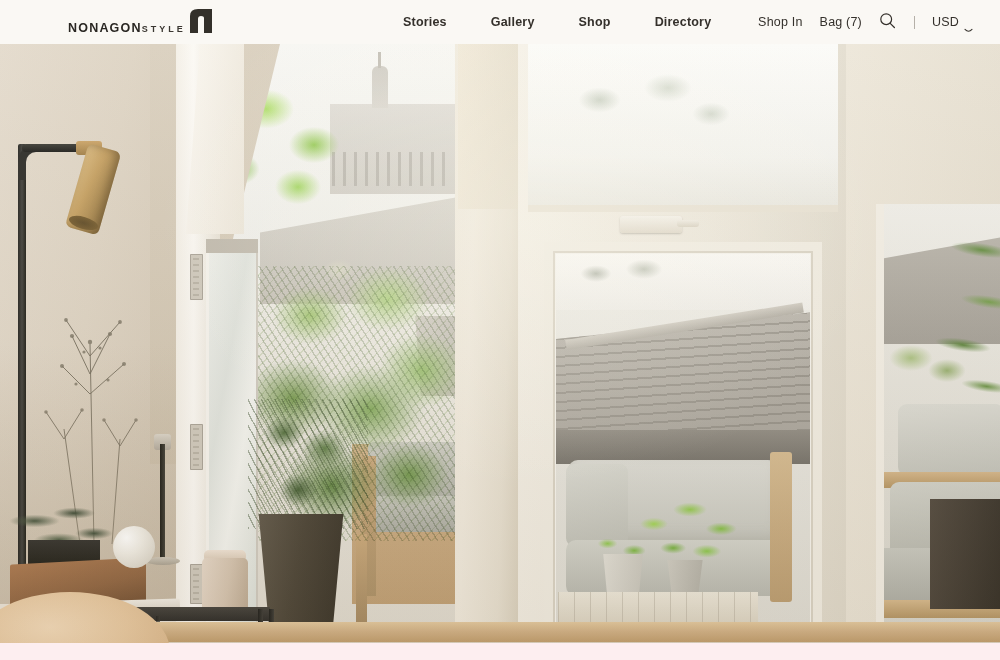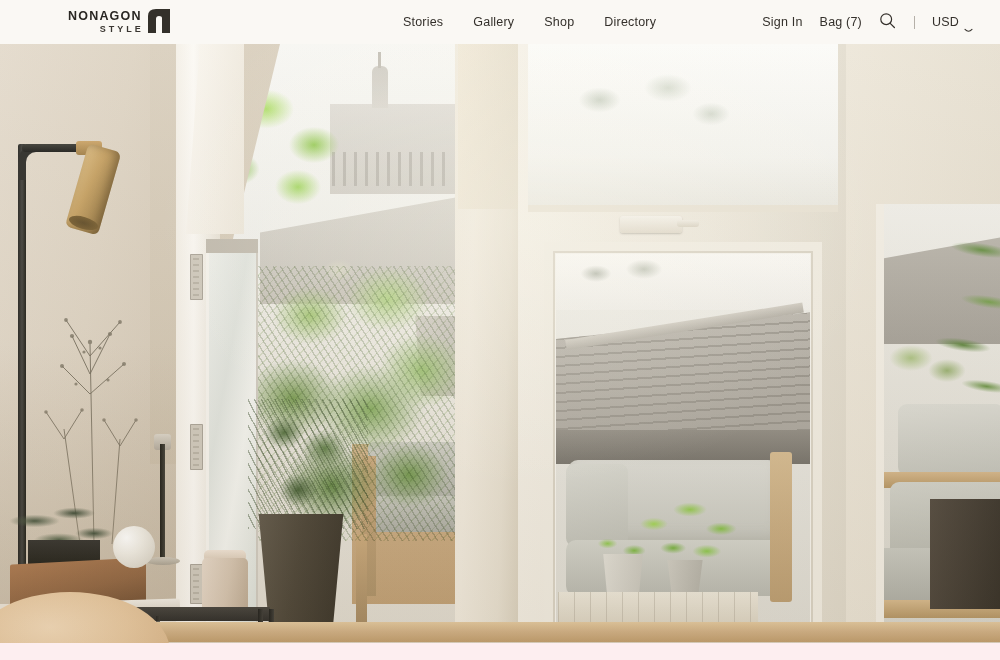--- a/index.html
+++ b/index.html
@@ -17,37 +17,37 @@
     width: 1000px; height: 44px;
     background: #faf8f4;
     z-index: 50;
     display: flex; align-items: center;
   }
   .brand {
     position: absolute; left: 68px; top: 8px;
     display: flex; align-items: flex-end; gap: 4px;
     text-decoration: none; cursor: pointer;
   }
-  .brand-words { display: flex; flex-direction: column; align-items: flex-end; line-height: 1; }
+  .brand-words { display: flex; flex-direction: row; align-items: flex-end; line-height: 1; }
   .brand-top {
     font-size: 12.5px; font-weight: bold; letter-spacing: 1.2px;
     color: #2a2723; font-family: "Liberation Sans", sans-serif;
   }
   .brand-sub {
     font-size: 9px; font-weight: bold; letter-spacing: 3px;
     color: #3a3631; margin-top: 3px; margin-right: -2px;
   }
   .brand-mark {
     width: 26px; height: 26px; position: relative; margin-bottom: 0px;
   }
   .brand-mark svg { display: block; }
 
   .nav {
     position: absolute; left: 403px; top: 0; height: 44px;
-    display: flex; align-items: center; gap: 30px;
+    display: flex; align-items: center; gap: 44px; font-weight: bold;
   }
   .nav a {
     font-size: 12.5px; color: #34302b; text-decoration: none;
     letter-spacing: 0.2px; cursor: pointer;
   }
 
   .utils {
     position: absolute; right: 28px; top: 0; height: 44px;
     display: flex; align-items: center; gap: 17px;
   }
@@ -599,21 +599,21 @@
     </a>
 
     <nav class="nav">
       <a href="#">Stories</a>
       <a href="#">Gallery</a>
       <a href="#">Shop</a>
       <a href="#">Directory</a>
     </nav>
 
     <div class="utils">
-      <a href="#">Sign In</a>
+      <a href="#">Shop In</a>
       <a href="#">Bag (7)</a>
 
       <button class="search-btn">
         <span>
           <svg width="17" height="17" viewBox="0 0 17 17" aria-hidden="true">
             <circle cx="7.2" cy="7.2" r="5.4" fill="none" stroke="#34302b" stroke-width="1.2"></circle>
             <line x1="11.2" y1="11.3" x2="15.4" y2="15.5" stroke="#34302b" stroke-width="1.2" stroke-linecap="round"></line>
           </svg>
         </span>
       </button>

